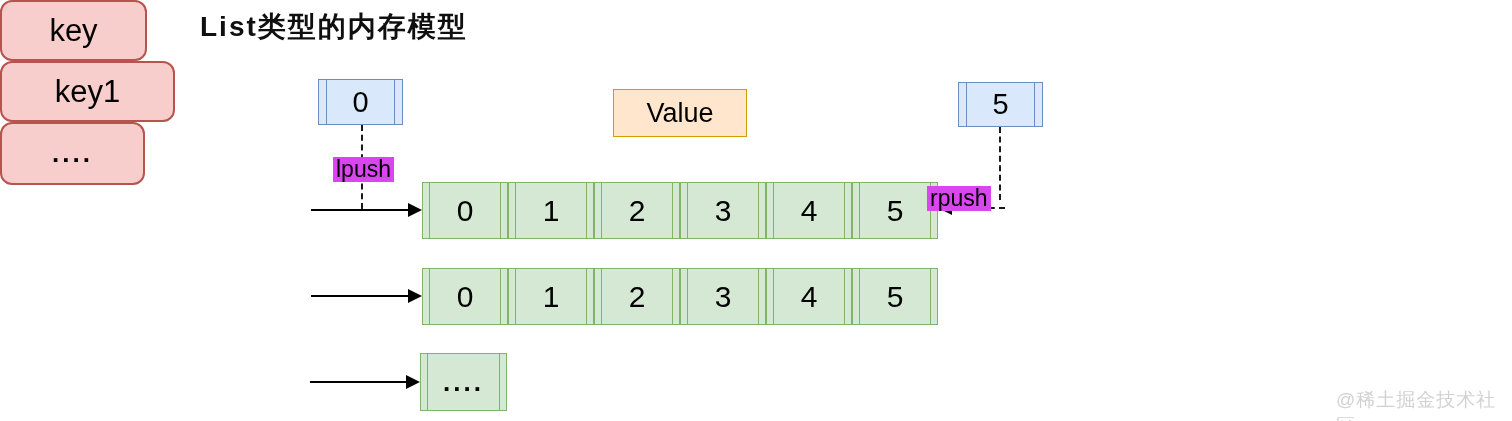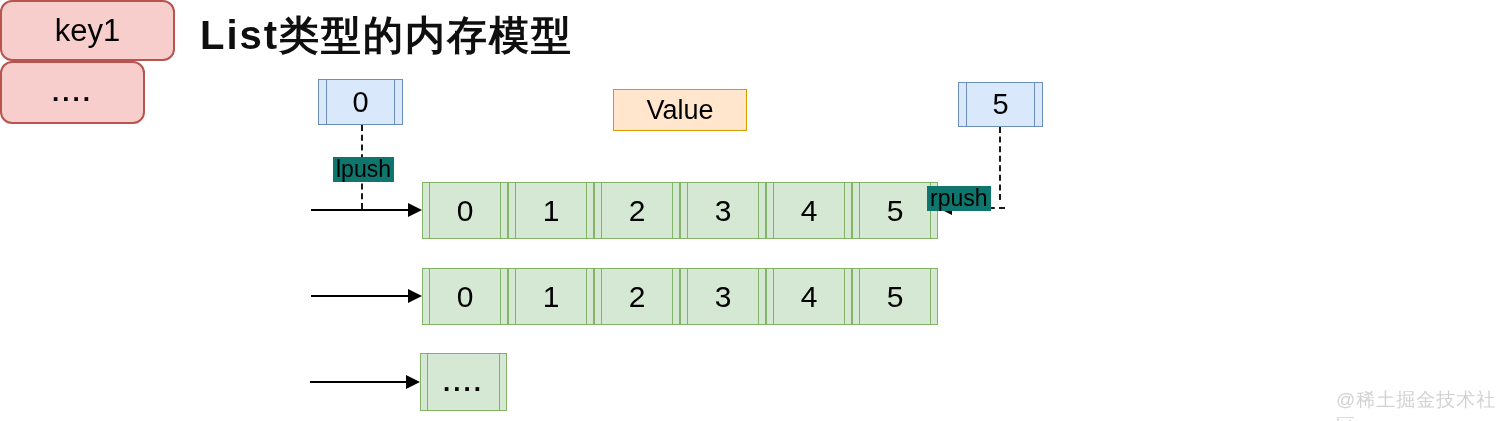--- a/index.html
+++ b/index.html
@@ -9,21 +9,21 @@
     width:1512px; height:421px;
     background:#ffffff;
     font-family:"Liberation Sans","DejaVu Sans",sans-serif;
     overflow:hidden;
   }
   .abs { position:absolute; }
 
   
   #title {
     left:200px; top:8px;
-    font-size:40px; font-weight:600; letter-spacing:2px;
+    font-size:28px; font-weight:600; letter-spacing:2px;
     color:#0f0f0f;
   }
 
   
   .process {
     display:flex; align-items:center; justify-content:center;
     position:absolute;
   }
   .process::before, .process::after {
     content:""; position:absolute; top:0; bottom:0; width:0;
@@ -45,21 +45,21 @@
   .cell::before, .cell::after {
     content:""; position:absolute; top:0; bottom:0; width:0;
   }
   .cell::before { left:6px;  border-left:1.2px solid #82b366; }
   .cell::after  { right:6px; border-left:1.2px solid #82b366; }
 
   .list-row { position:absolute; display:flex; }
 
   
   #value-box {
-    left:613px; top:89px; width:134px; height:42px;
+    left:613px; top:89px; width:134px; height:48px;
     background:#ffe6cc; border:1.6px solid #d79b00;
     display:flex; align-items:center; justify-content:center;
     font-size:27px; color:#000;
   }
 
   
   .key-box {
     background:#f8cecc; border:2px solid #b85450; border-radius:12px;
     display:flex; align-items:center; justify-content:center;
     font-size:31px; color:#000;
@@ -82,21 +82,21 @@
     position:absolute; width:0; height:0;
     border-right:14px solid #000;
     border-top:7px solid transparent; border-bottom:7px solid transparent;
   }
 
   
   .vdash { position:absolute; width:0; border-left:2px dashed #1a1a1a; }
   .hdash { position:absolute; height:0; border-top:2px dashed #1a1a1a; }
 
   .edge-label {
-    position:absolute; background:#0f766e; padding:0 3px;
+    position:absolute; background:#d946ef; padding:0 3px;
     font-size:23px; color:#000; z-index:5; line-height:1.1;
   }
 
   
   #watermark {
     left:1336px; top:387px;
     font-size:19px; color:#d2d2d2; letter-spacing:1px;
   }
 </style>
 </head>
@@ -119,20 +119,23 @@
   </div>
 
   <div class="vdash" style="left:361px; top:125px; height:84px;"></div>
   <div class="edge-label" style="left:333px; top:157px;">lpush</div>
 
   <div class="vdash" style="left:999px; top:127px; height:73px;"></div>
   <div class="hdash" style="left:948px; top:207px; width:57px;"></div>
   <div class="head-left" style="left:938px; top:201px;"></div>
   <div class="edge-label" style="left:927px; top:186px;">rpush</div>
 
+  <div id="key-box" class="key-box">
+    <span>key</span>
+  </div>
   <div class="hline" style="left:311px; top:209px; width:100px;"></div>
   <div class="head-right" style="left:408px; top:203px;"></div>
   <div class="list-row" style="left:422px; top:182px;">
     <div class="cell">
         <span>0</span>
       </div>
     <div class="cell">
         <span>1</span>
       </div>
     <div class="cell">

